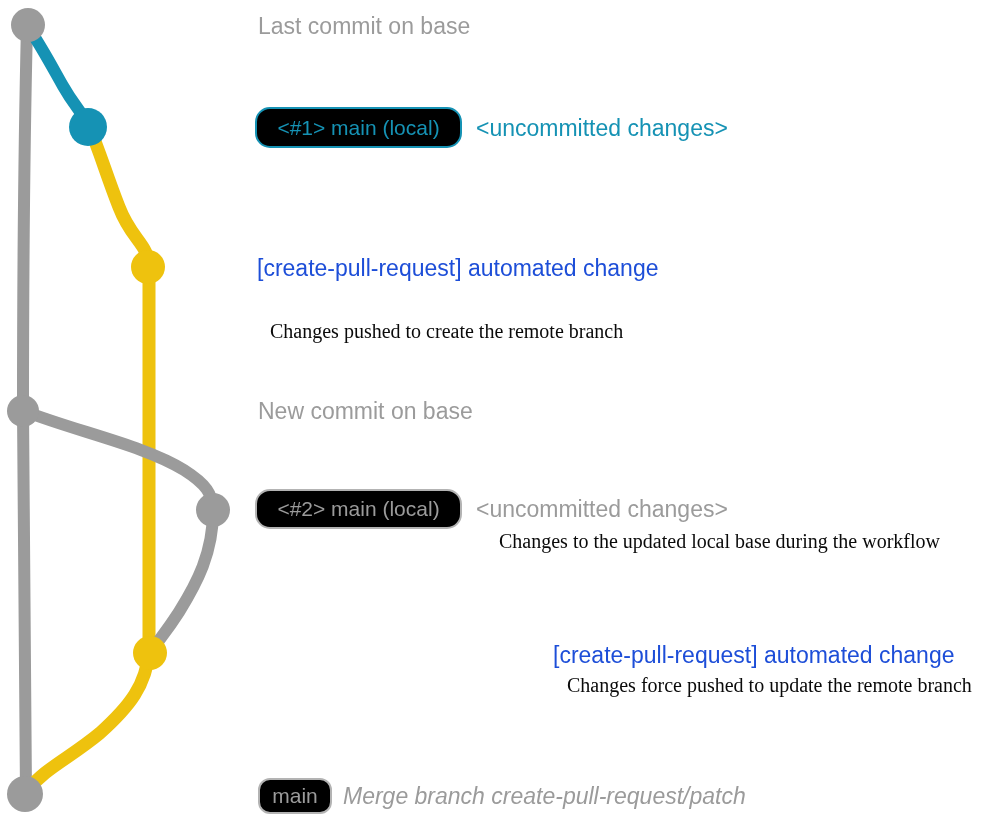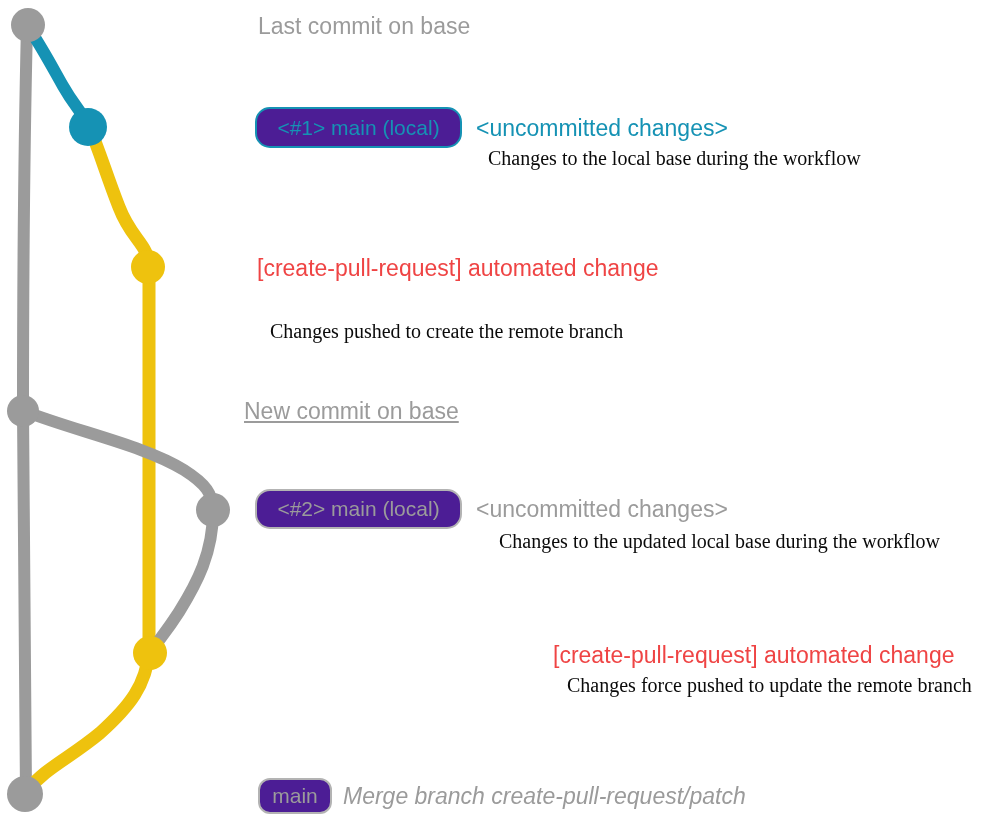--- a/index.html
+++ b/index.html
@@ -23,50 +23,50 @@
   .desc {
     position: absolute;
     white-space: nowrap;
     font-family: "Liberation Serif", serif;
     font-size: 20px;
     line-height: 24px;
     color: #0a0a0a;
   }
   .c-gray   { color: #9b9b9b; }
   .c-blue   { color: #1592b4; }
-  .c-yellow { color: #ef4444; }
+  .c-yellow { color: #1d4ed8; }
 
   .badge {
     position: absolute;
     box-sizing: border-box;
     display: flex;
     align-items: center;
     justify-content: center;
     border: 2px solid;
     border-radius: 15px;
     font-family: "Liberation Sans", sans-serif;
     font-size: 21px;
     white-space: nowrap;
-    background: #4c1d95;
+    background: #000000;
   }
   .badge-blue   { border-color: #1592b4; color: #1592b4; }
   .badge-gray   { border-color: #b3b3b3; color: #9b9b9b; text-align: center; }
   .badge-yellow { border-color: #eec20e; color: #eec20e; }
 
   #badge-main-local-1 { left: 255px; top: 107px; width: 207px; height: 41px; }
   #badge-main-local-2 { left: 255px; top: 489px; width: 207px; height: 40px; }
   #badge-cpr-patch    { left: 254px; top: 636px; width: 288px; height: 40px; border-radius: 18px; }
   #badge-main         { left: 258px; top: 778px; width: 74px;  height: 36px; border-radius: 12px; }
 
   #lbl-last-commit   { left: 258px; top: 13px;  }
   #lbl-uncommitted-1 { left: 476px; top: 115px; }
   #desc-local-base   { left: 488px; top: 146px; }
   #lbl-automated-1   { left: 257px; top: 255px; }
   #desc-pushed       { left: 270px; top: 287px; margin-top: 32px; }
-  #lbl-new-commit    { left: 244px; top: 398px; text-decoration: underline; }
+  #lbl-new-commit    { left: 258px; top: 398px; }
   #lbl-uncommitted-2 { left: 476px; top: 496px; }
   #desc-updated-base { left: 487px; top: 529px; margin-left: 12px; }
   #lbl-automated-2   { left: 553px; top: 642px; }
   #desc-force-pushed { left: 567px; top: 673px; }
   #lbl-merge-branch  { left: 343px; top: 783px; font-style: italic; }
 </style>
 </head>
 <body>
 
 <div id="canvas">
@@ -89,21 +89,20 @@
     <circle cx="23" cy="411" r="16" fill="#9b9b9b"></circle>
     <circle cx="213" cy="510" r="17" fill="#9b9b9b"></circle>
     <circle cx="150" cy="653" r="17" fill="#eec20e"></circle>
     <circle cx="25" cy="794" r="18" fill="#9b9b9b"></circle>
   </svg>
 
   <div class="label c-gray" id="lbl-last-commit">Last commit on base</div>
 
   <div class="badge badge-blue" id="badge-main-local-1">&lt;#1&gt; main (local)</div>
   <div class="label c-blue" id="lbl-uncommitted-1">&lt;uncommitted changes&gt;</div>
-  <div class="desc" id="desc-local-base">Changes to the local base during the workflow</div>
 
   <div class="label c-yellow" id="lbl-automated-1">[create-pull-request] automated change</div>
   <div class="desc" id="desc-pushed">Changes pushed to create the remote branch</div>
 
   <div class="label c-gray" id="lbl-new-commit">New commit on base</div>
 
   <div class="badge badge-gray" id="badge-main-local-2">&lt;#2&gt; main (local)</div>
   <div class="label c-gray" id="lbl-uncommitted-2">&lt;uncommitted changes&gt;</div>
   <div class="desc" id="desc-updated-base">Changes to the updated local base during the workflow</div>
 

